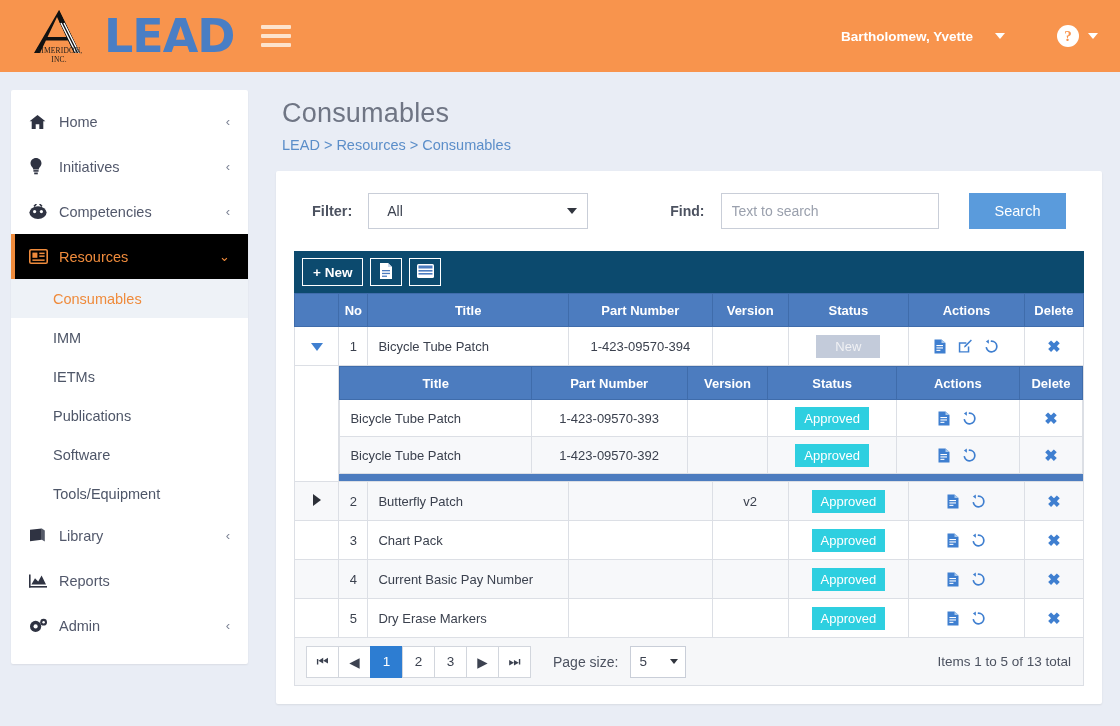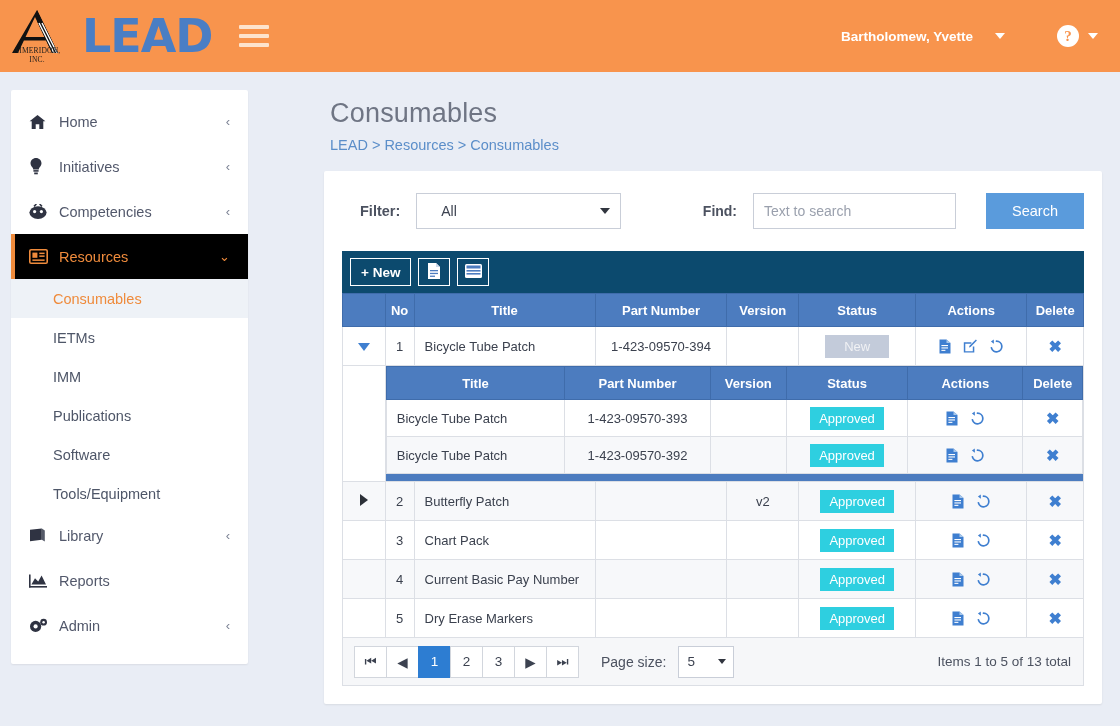--- a/index.html
+++ b/index.html
@@ -10,21 +10,21 @@
     font-family: "Liberation Sans", sans-serif;
     background: #e9edf5;
   }
   
   .topbar {
     height: 72px; width: 100%;
     background: #f8944d;
     display: flex; align-items: center;
     position: relative;
   }
-  .brand-block { display: flex; align-items: center; padding-left: 6px; }
+  .brand-block { display: flex; align-items: center; padding-left: 28px; }
   .logo-mark { width: 62px; height: 58px; position: relative; }
   .logo-caption {
     position: absolute; bottom: 1px; left: 0; width: 100%;
     text-align: center; font-size: 7.5px; color: #1b1b1b;
     font-family: "Liberation Serif", serif; letter-spacing: .2px;
   }
   .lead-word {
     margin-left: 14px;
     font-size: 46px; font-weight: bold; color: #4a7ec4;
     letter-spacing: -1px; line-height: 1;
@@ -52,21 +52,21 @@
   }
   .help-block { display: flex; align-items: center; gap: 9px; cursor: pointer; }
   .help-circle {
     width: 22px; height: 22px; border-radius: 50%;
     background: #ffffff; color: #f8944d;
     font-size: 15px; font-weight: bold;
     display: flex; align-items: center; justify-content: center;
     font-family: "Liberation Serif", serif;
   }
   
-  .body-wrap { display: flex; align-items: flex-start; gap: 48px; }
+  .body-wrap { display: flex; align-items: flex-start; }
   
   .sidebar {
     width: 237px; margin: 18px 0 0 11px;
     background: #ffffff; border-radius: 2px;
     padding: 9px 0 16px 0;
     box-shadow: 0 1px 2px rgba(0,0,0,.07);
   }
   .nav-item {
     display: flex; align-items: center;
     height: 45px; padding: 0 18px 0 18px;
@@ -107,21 +107,21 @@
   
   .filter-row {
     display: flex; align-items: center;
     padding: 6px 0 22px 18px;
   }
   .flabel { font-size: 14.5px; color: #4c5260; font-weight: bold; }
   .select-box {
     position: relative; margin-left: 16px;
     width: 220px; height: 36px;
     border: 1px solid #c9ced8; background: #fff;
-    display: flex; align-items: center; padding: 0 24px;
+    display: flex; align-items: center; padding: 0 18px;
     font-size: 14px; color: #3c4250; cursor: pointer;
   }
   .select-box .sel-caret {
     position: absolute; right: 10px;
     width: 0; height: 0;
     border-left: 5px solid transparent; border-right: 5px solid transparent;
     border-top: 6px solid #31353f;
   }
   .find-label { margin-left: 82px; font-size: 14px; color: #4c5260; font-weight: bold; }
   .find-input {
@@ -312,24 +312,24 @@
           </svg>
       </span>
       <span class="nav-label">Resources</span>
       <span class="nav-chev">⌄</span>
     </div>
 
     <div class="sub-item selected">
       <span>Consumables</span>
     </div>
     <div class="sub-item">
+      <span>IMM</span>
+    </div>
+    <div class="sub-item">
       <span>IETMs</span>
-    </div>
-    <div class="sub-item">
-      <span>IMM</span>
     </div>
     <div class="sub-item">
       <span>Publications</span>
     </div>
     <div class="sub-item">
       <span>Software</span>
     </div>
     <div class="sub-item">
       <span>Tools/Equipment</span>
     </div>

